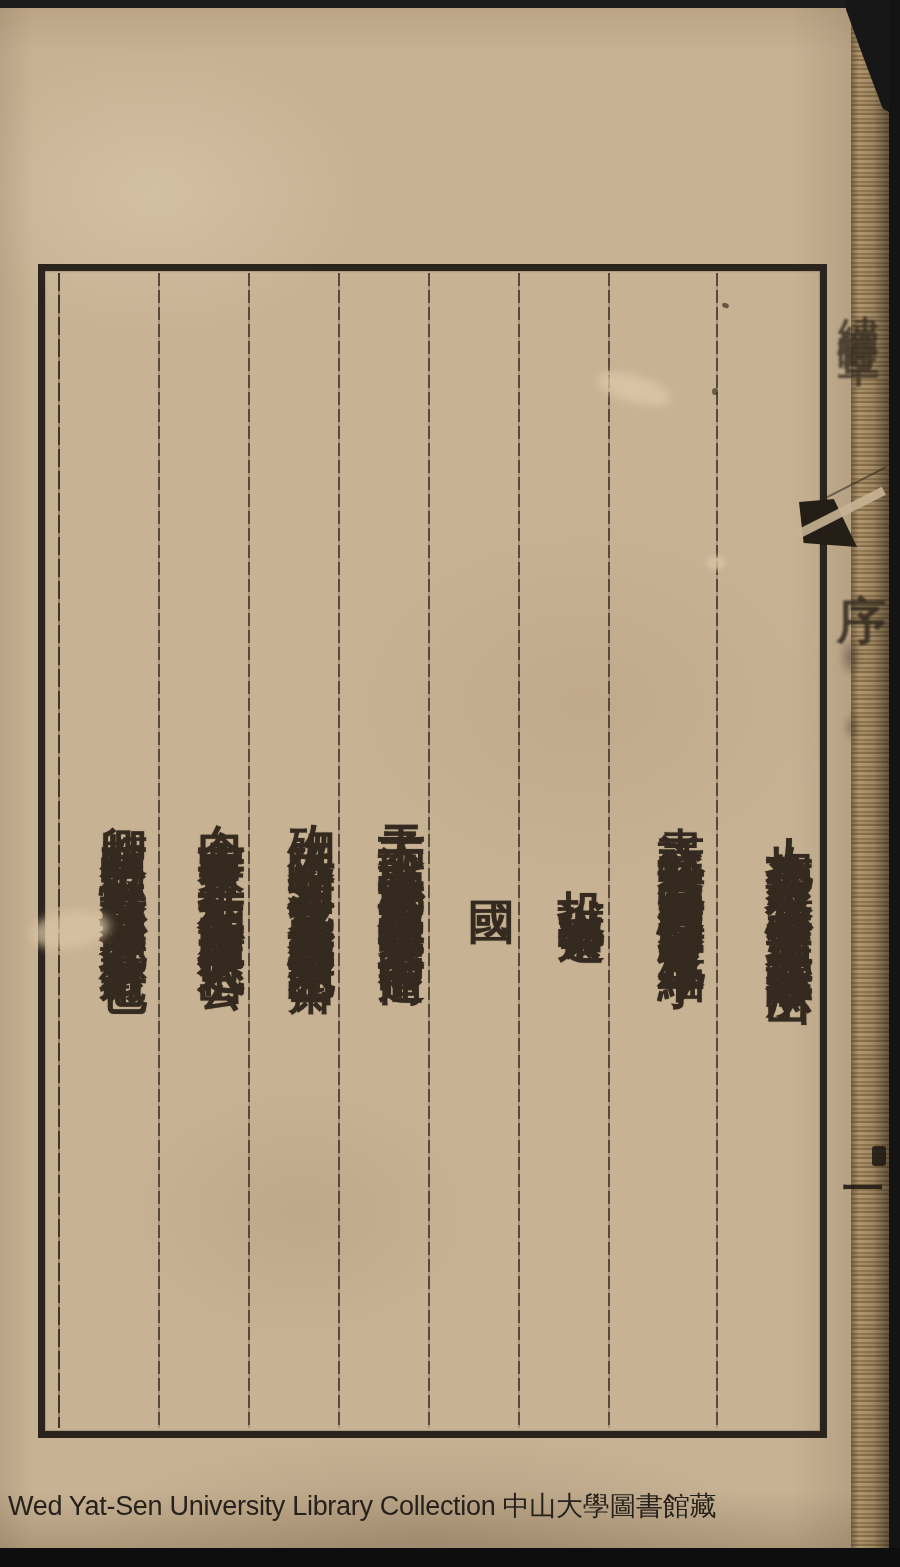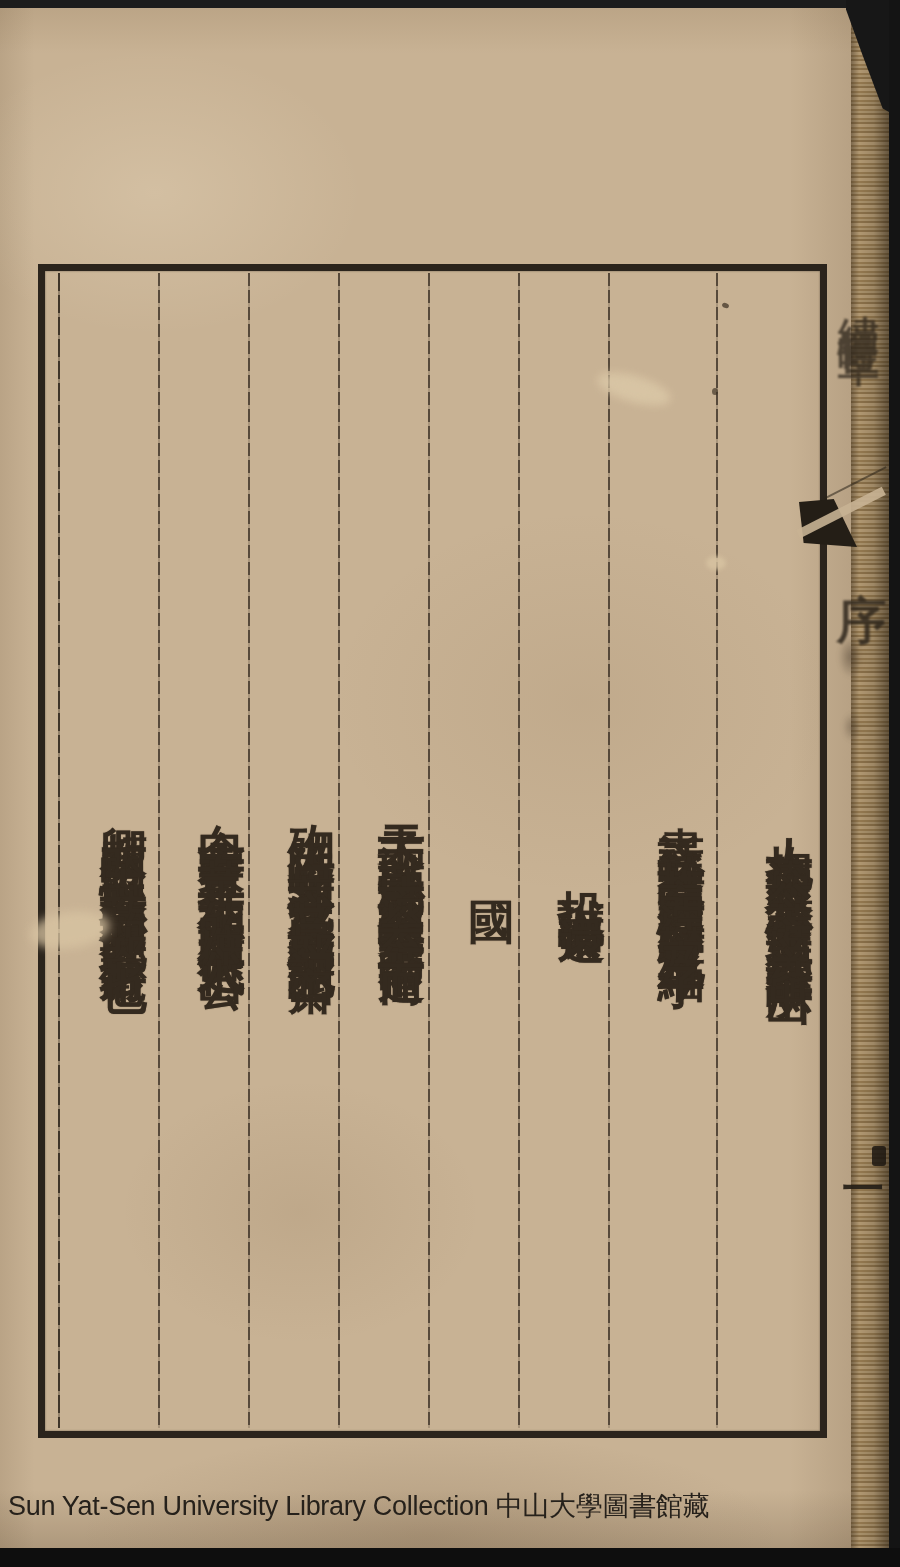--- a/index.html
+++ b/index.html
@@ -156,15 +156,15 @@
   <div class="spine-smudge2"></div>
   <div class="spine-pagenum">一</div>
   <div class="edge-blob"></div>
 
   <div class="stain1"></div>
   <div class="stain2"></div>
   <div class="stain3"></div>
   <div class="speck1"></div>
   <div class="speck2"></div>
 
-  <div class="caption">Sun Yat-Sen University Library Collection 中山大學圖書館藏</div>
+  <div class="caption">Wed Yat-Sen University Library Collection 中山大學圖書館藏</div>
 
 </div>
 
 </body></html>

